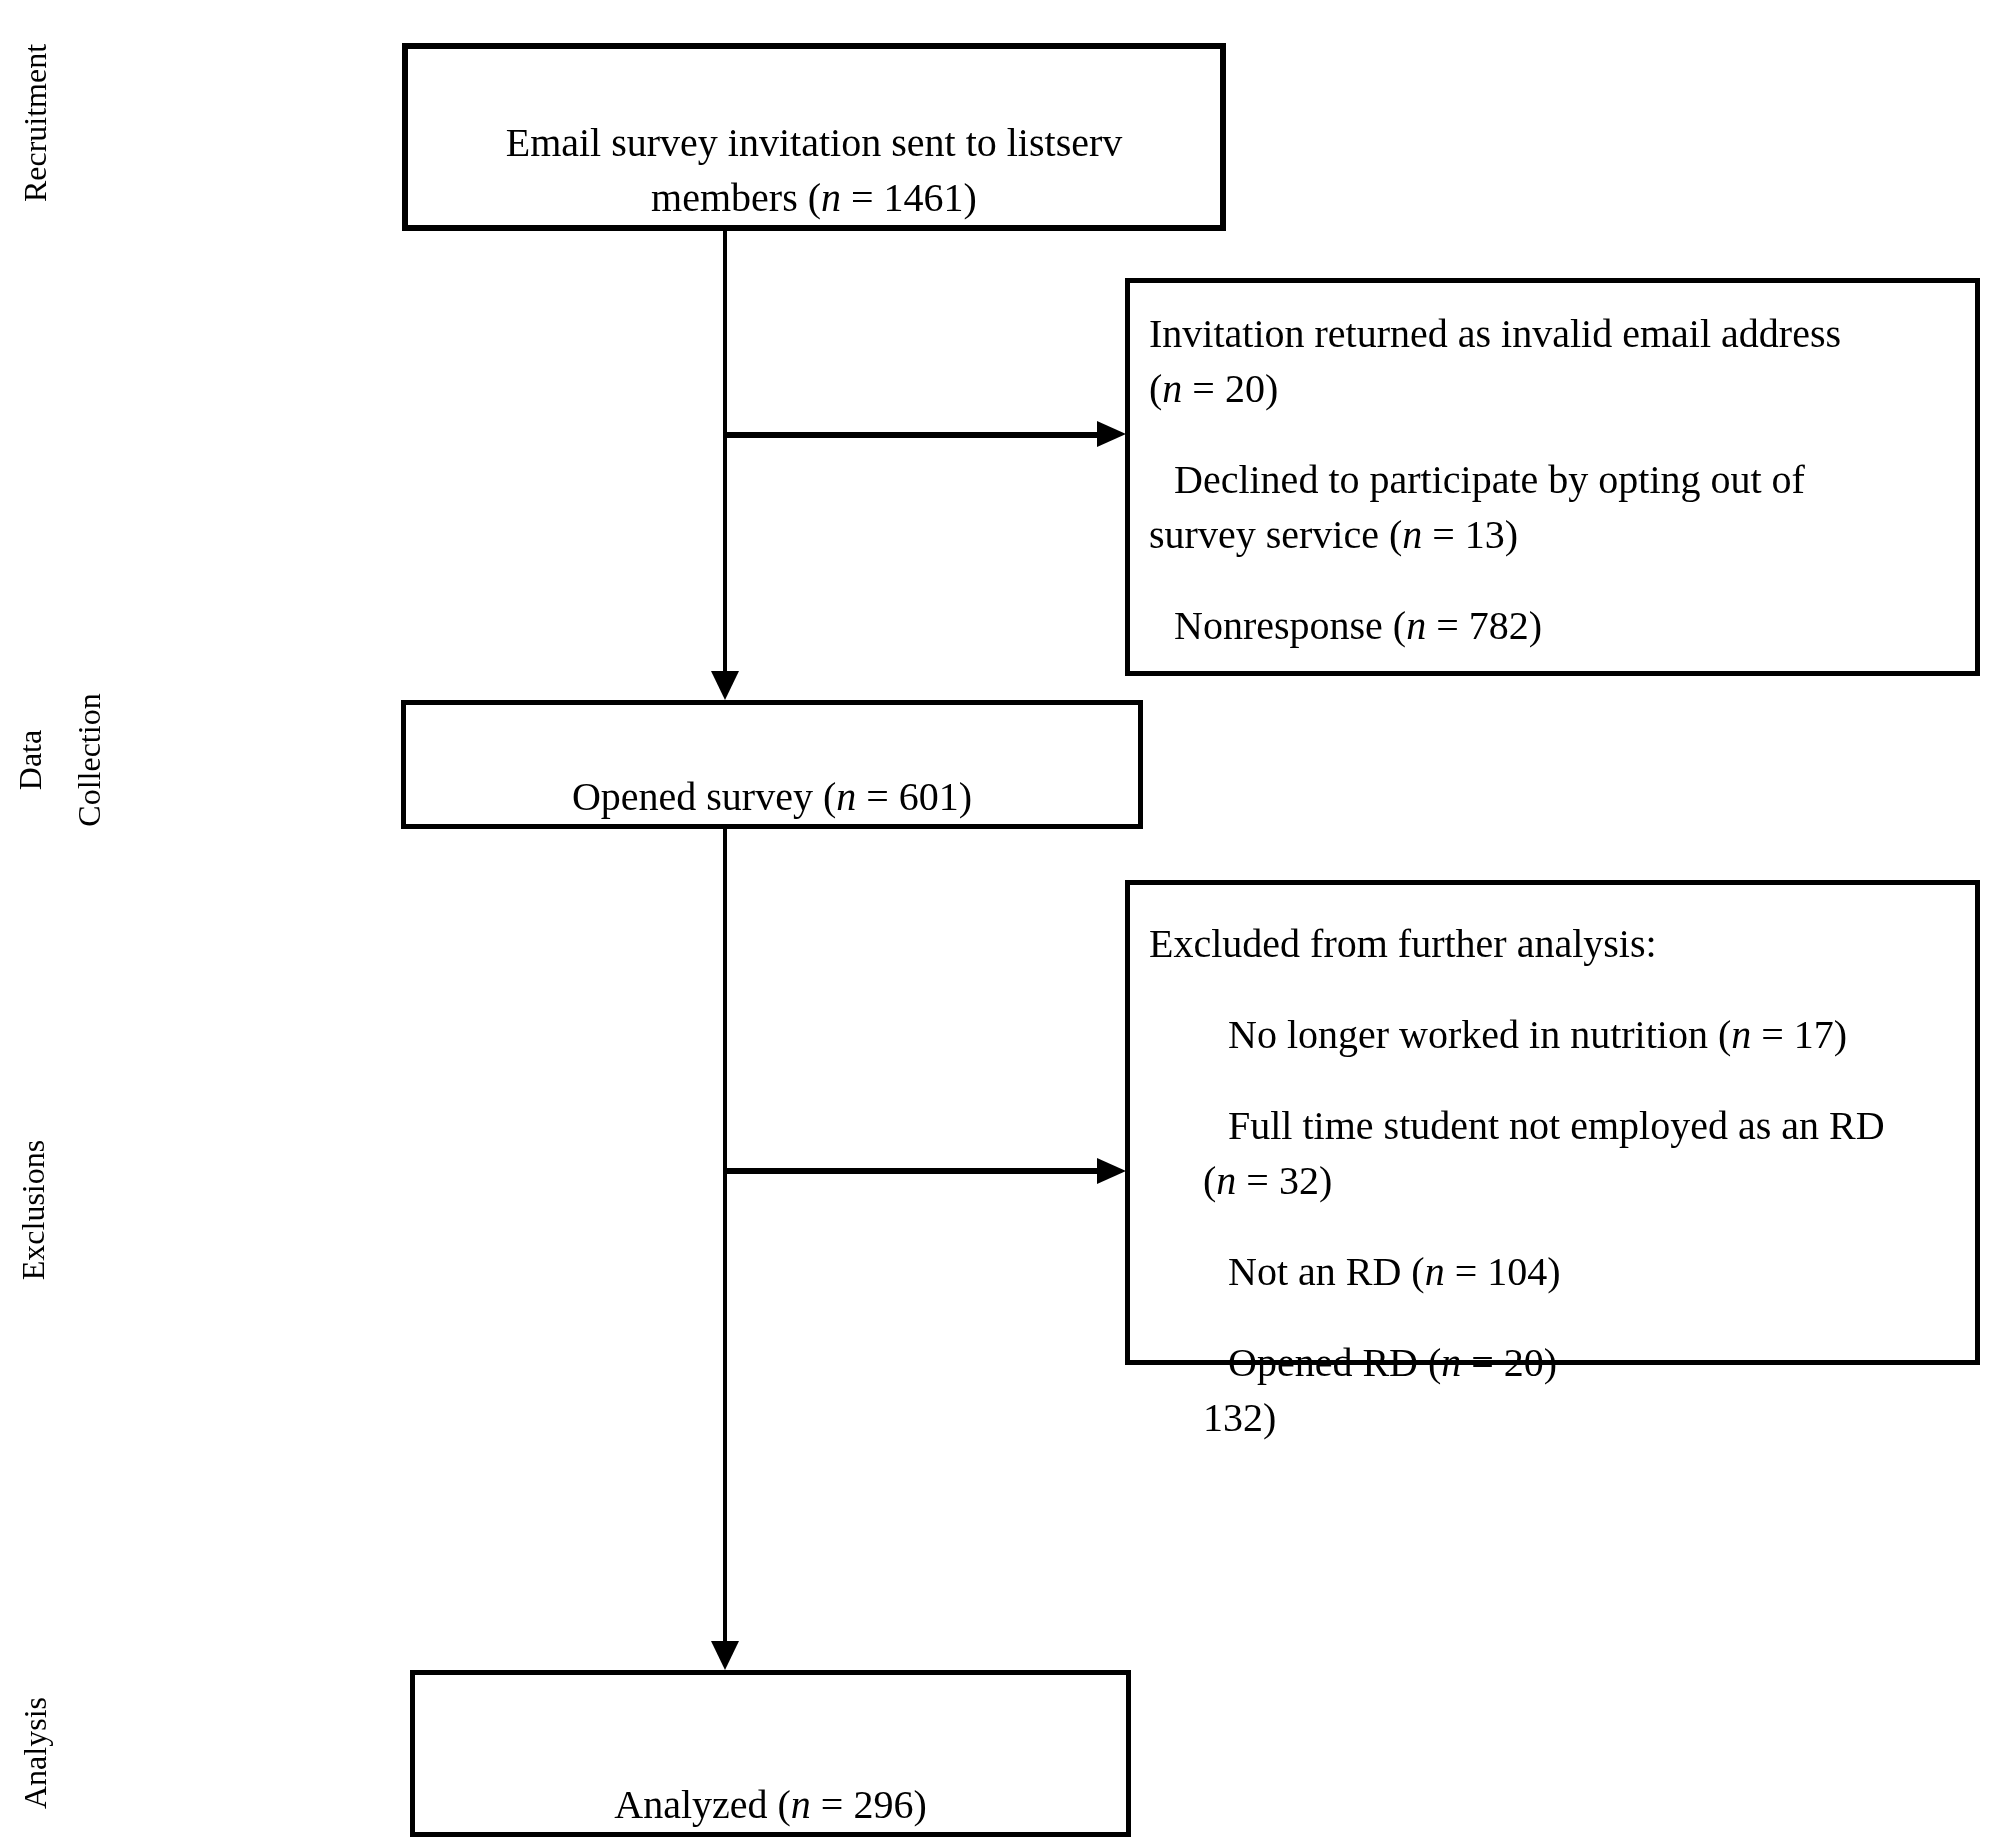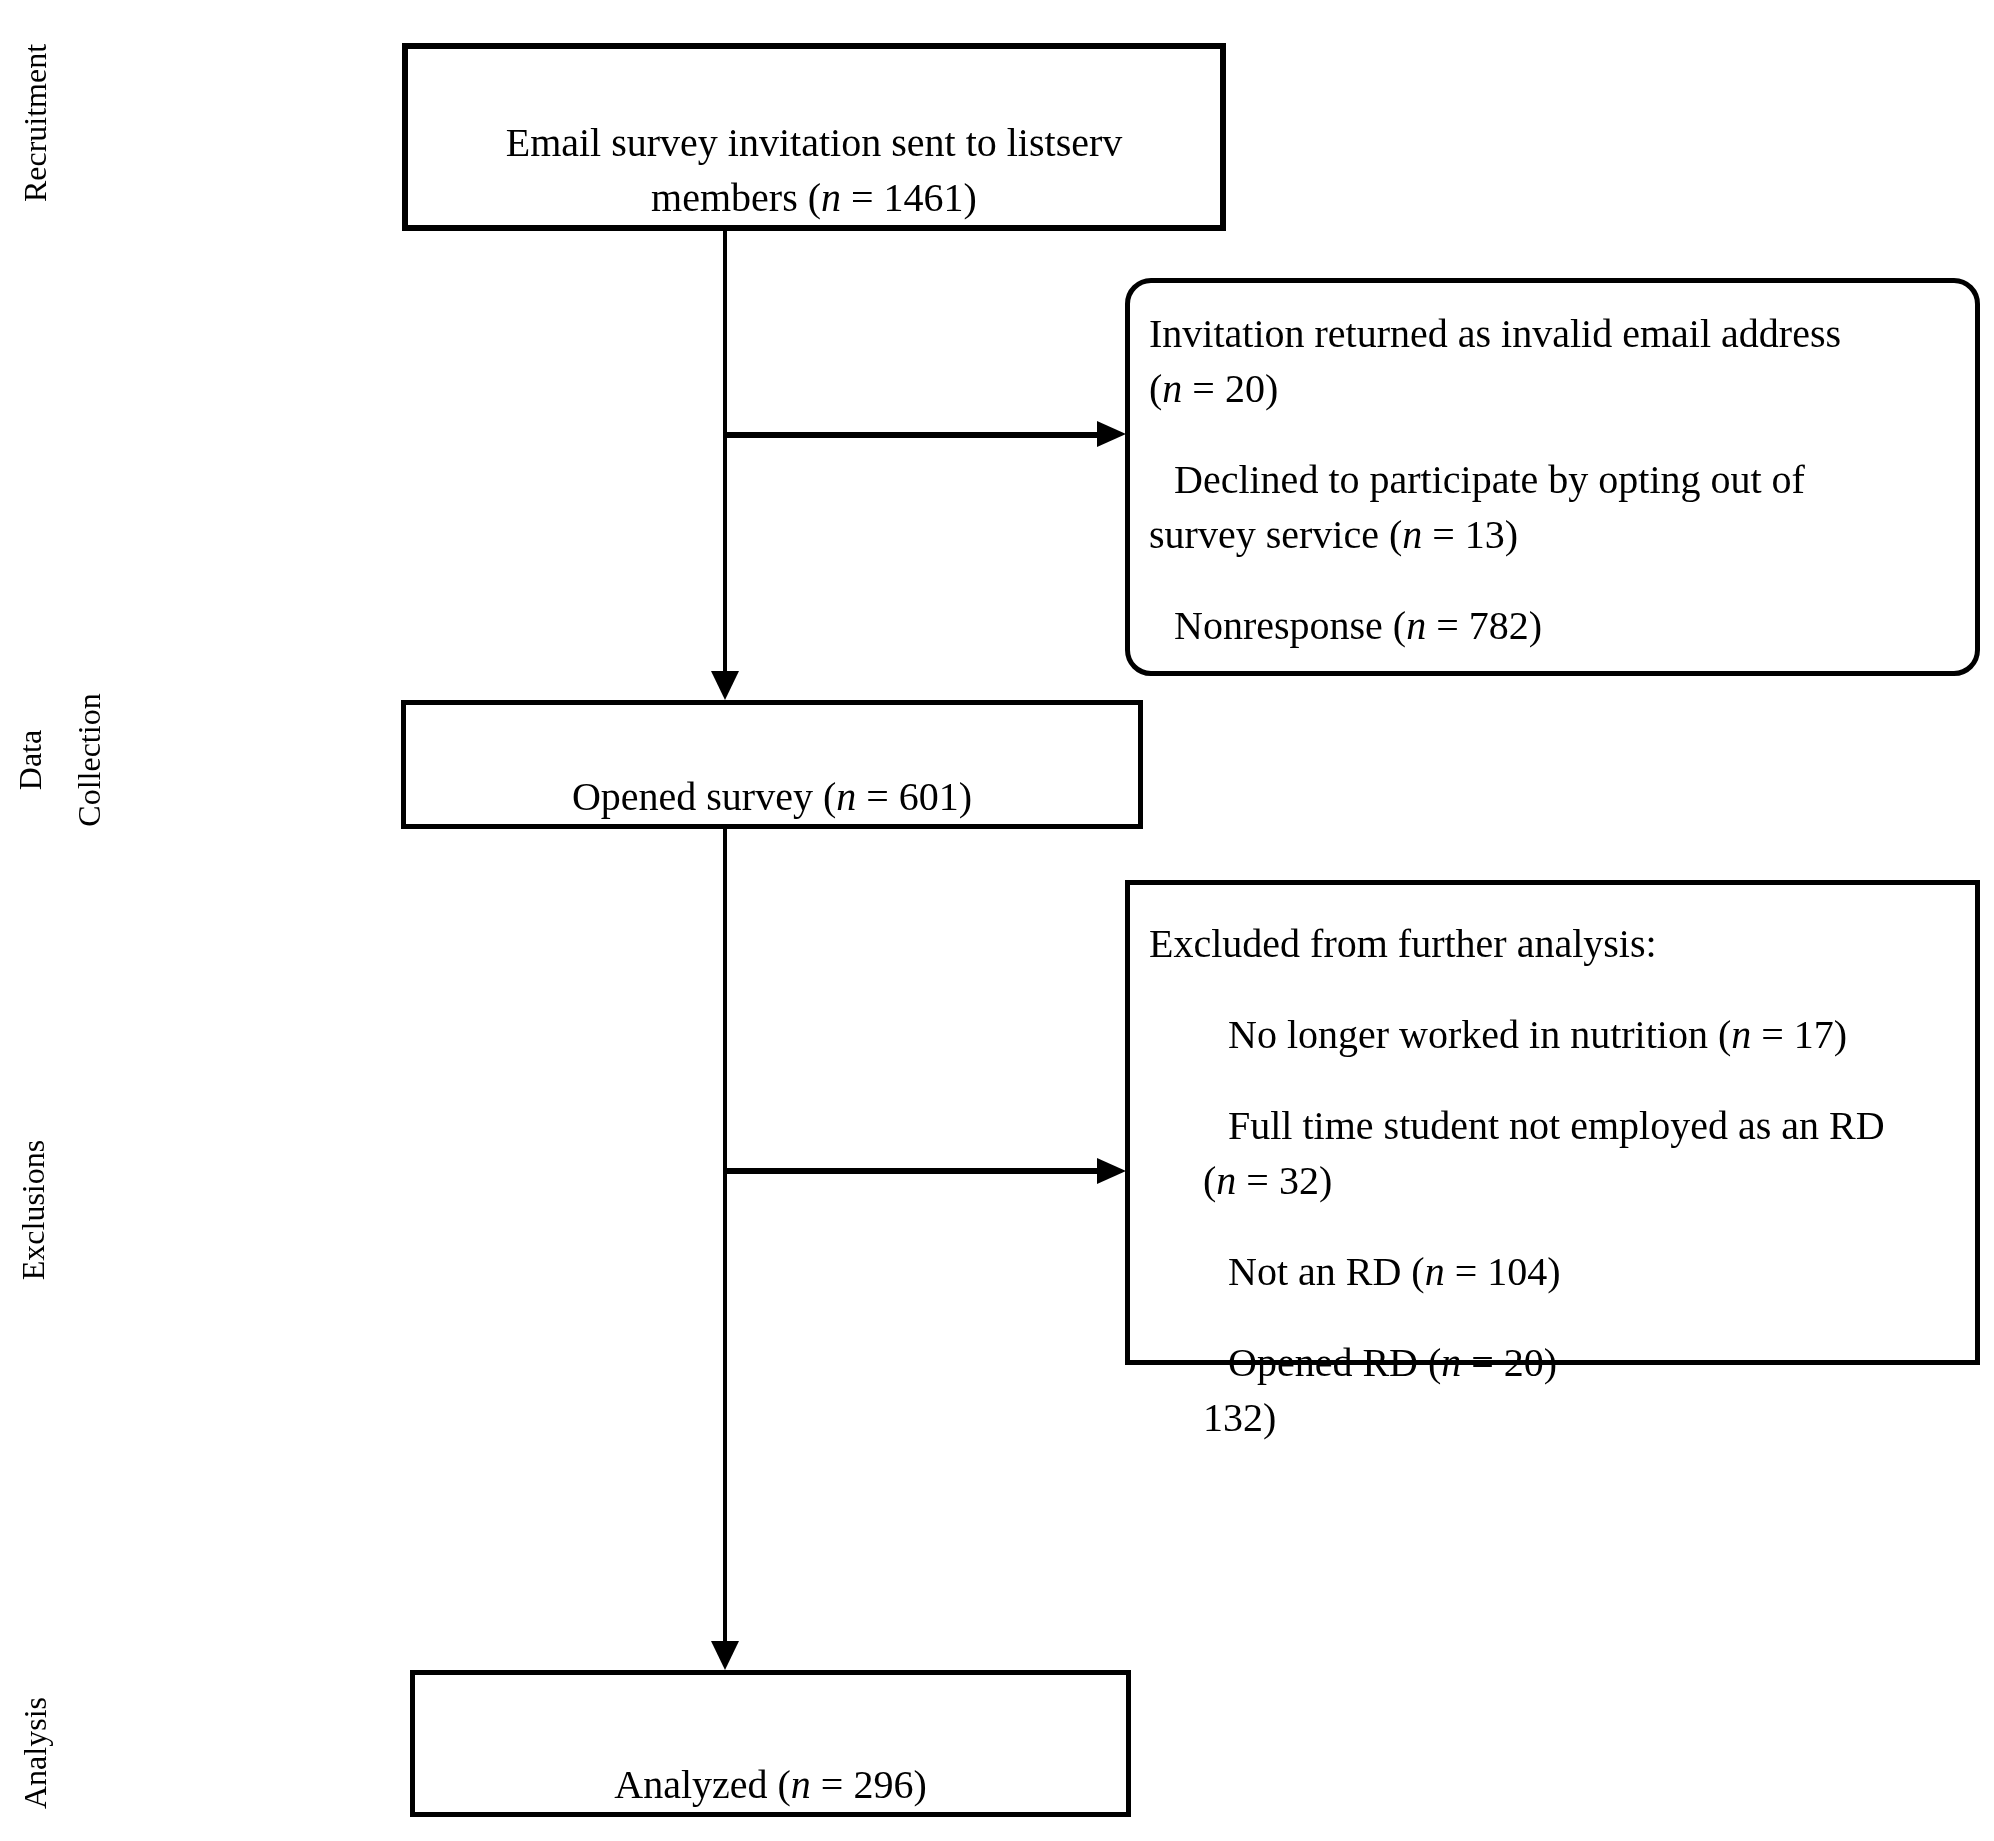--- a/index.html
+++ b/index.html
@@ -30,24 +30,24 @@
     display: flex;
     flex-direction: column;
     justify-content: flex-end;
     align-items: center;
     text-align: center;
   }
   .fbox.lefty {
     text-align: left;
   }
   #box-invited { left: 402px; top: 43px;  width: 824px; height: 188px; border-width: 6px; }
-  #box-returned { left: 1125px; top: 278px; width: 855px; height: 398px; padding: 23px 9px 0 19px; border-radius: 26px; }
+  #box-returned { left: 1125px; top: 278px; width: 855px; height: 398px; padding: 23px 9px 0 19px; }
   #box-opened  { left: 401px; top: 700px; width: 742px; height: 129px; }
   #box-excluded { left: 1125px; top: 880px; width: 855px; height: 485px; padding: 31px 9px 0 19px; }
-  #box-analyzed { left: 410px; top: 1670px; width: 721px; height: 147px; }
+  #box-analyzed { left: 410px; top: 1670px; width: 721px; height: 167px; }
 
   .tline { white-space: nowrap; }
   .tline.gap { margin-top: 36px; margin-left: 25px; }
   .tline.indent { padding-left: 54px; }
   .it { font-style: italic; }
 
   
   .cline {
     position: absolute;
     background: #000000;

